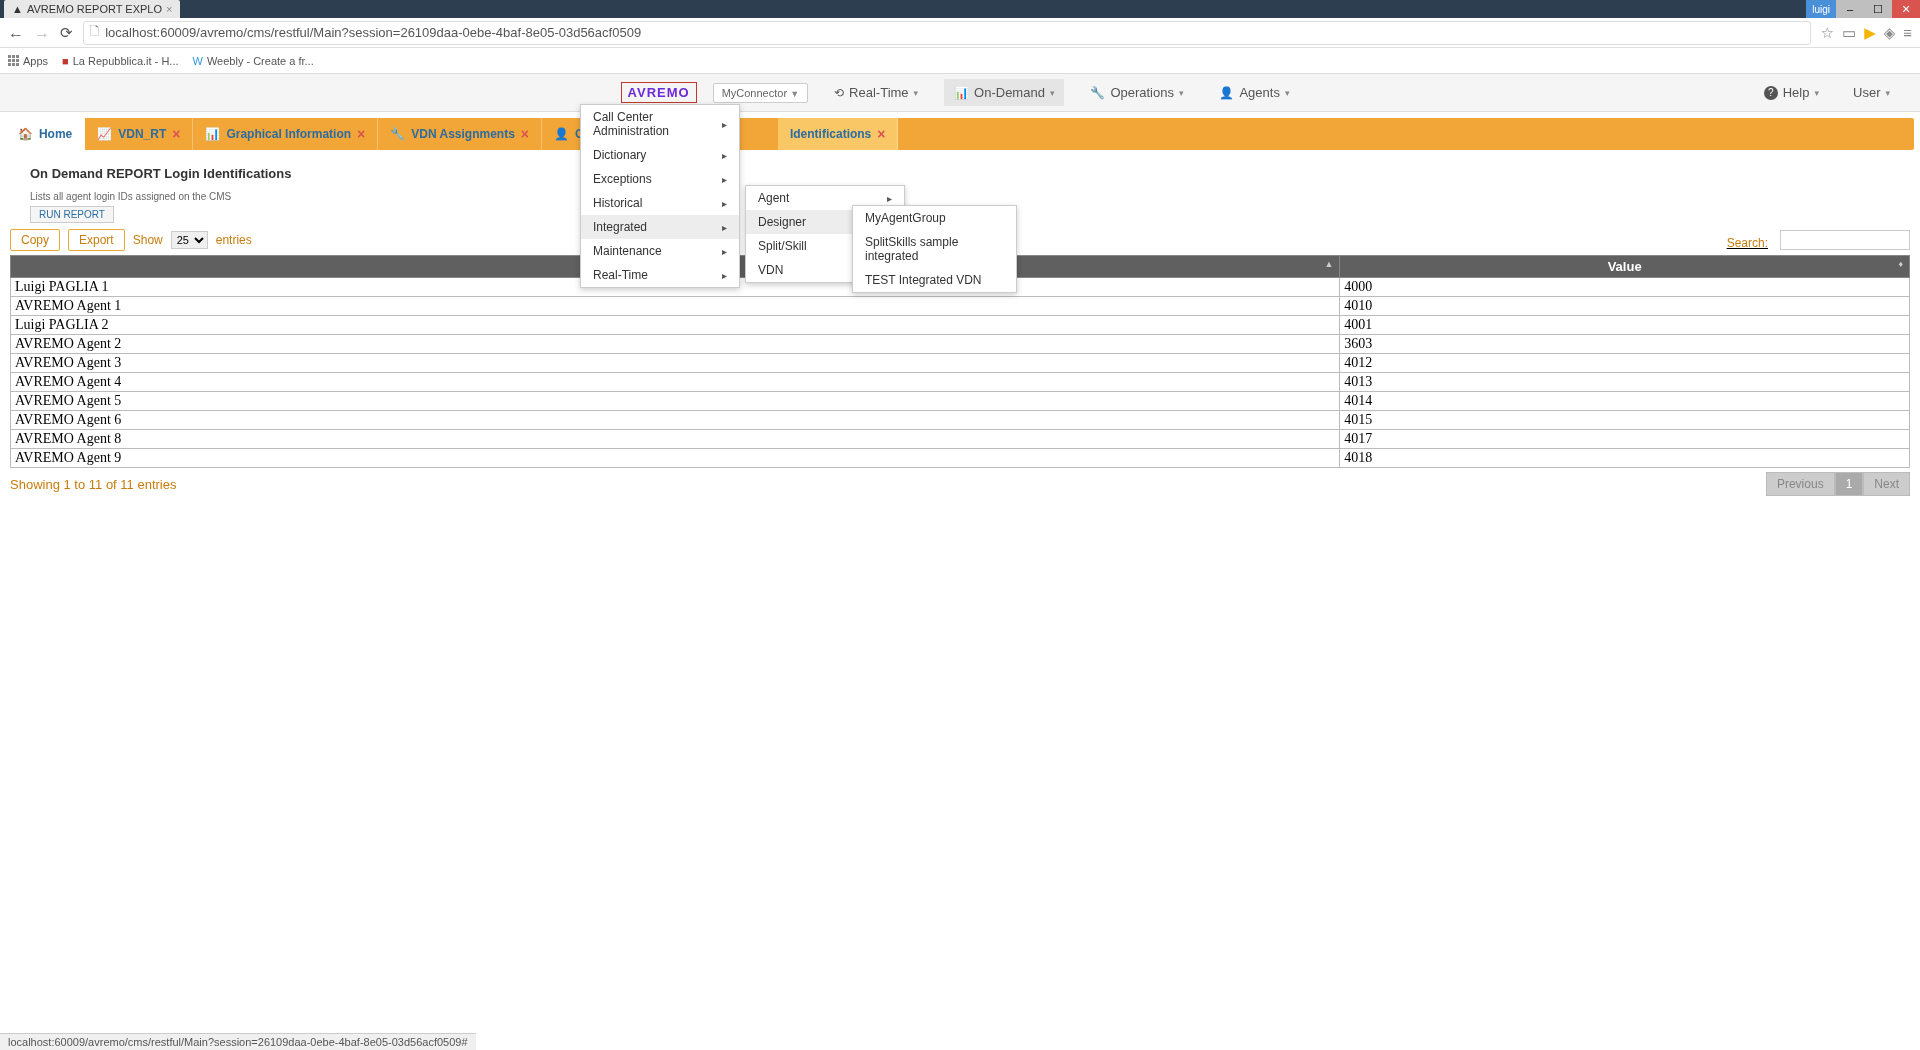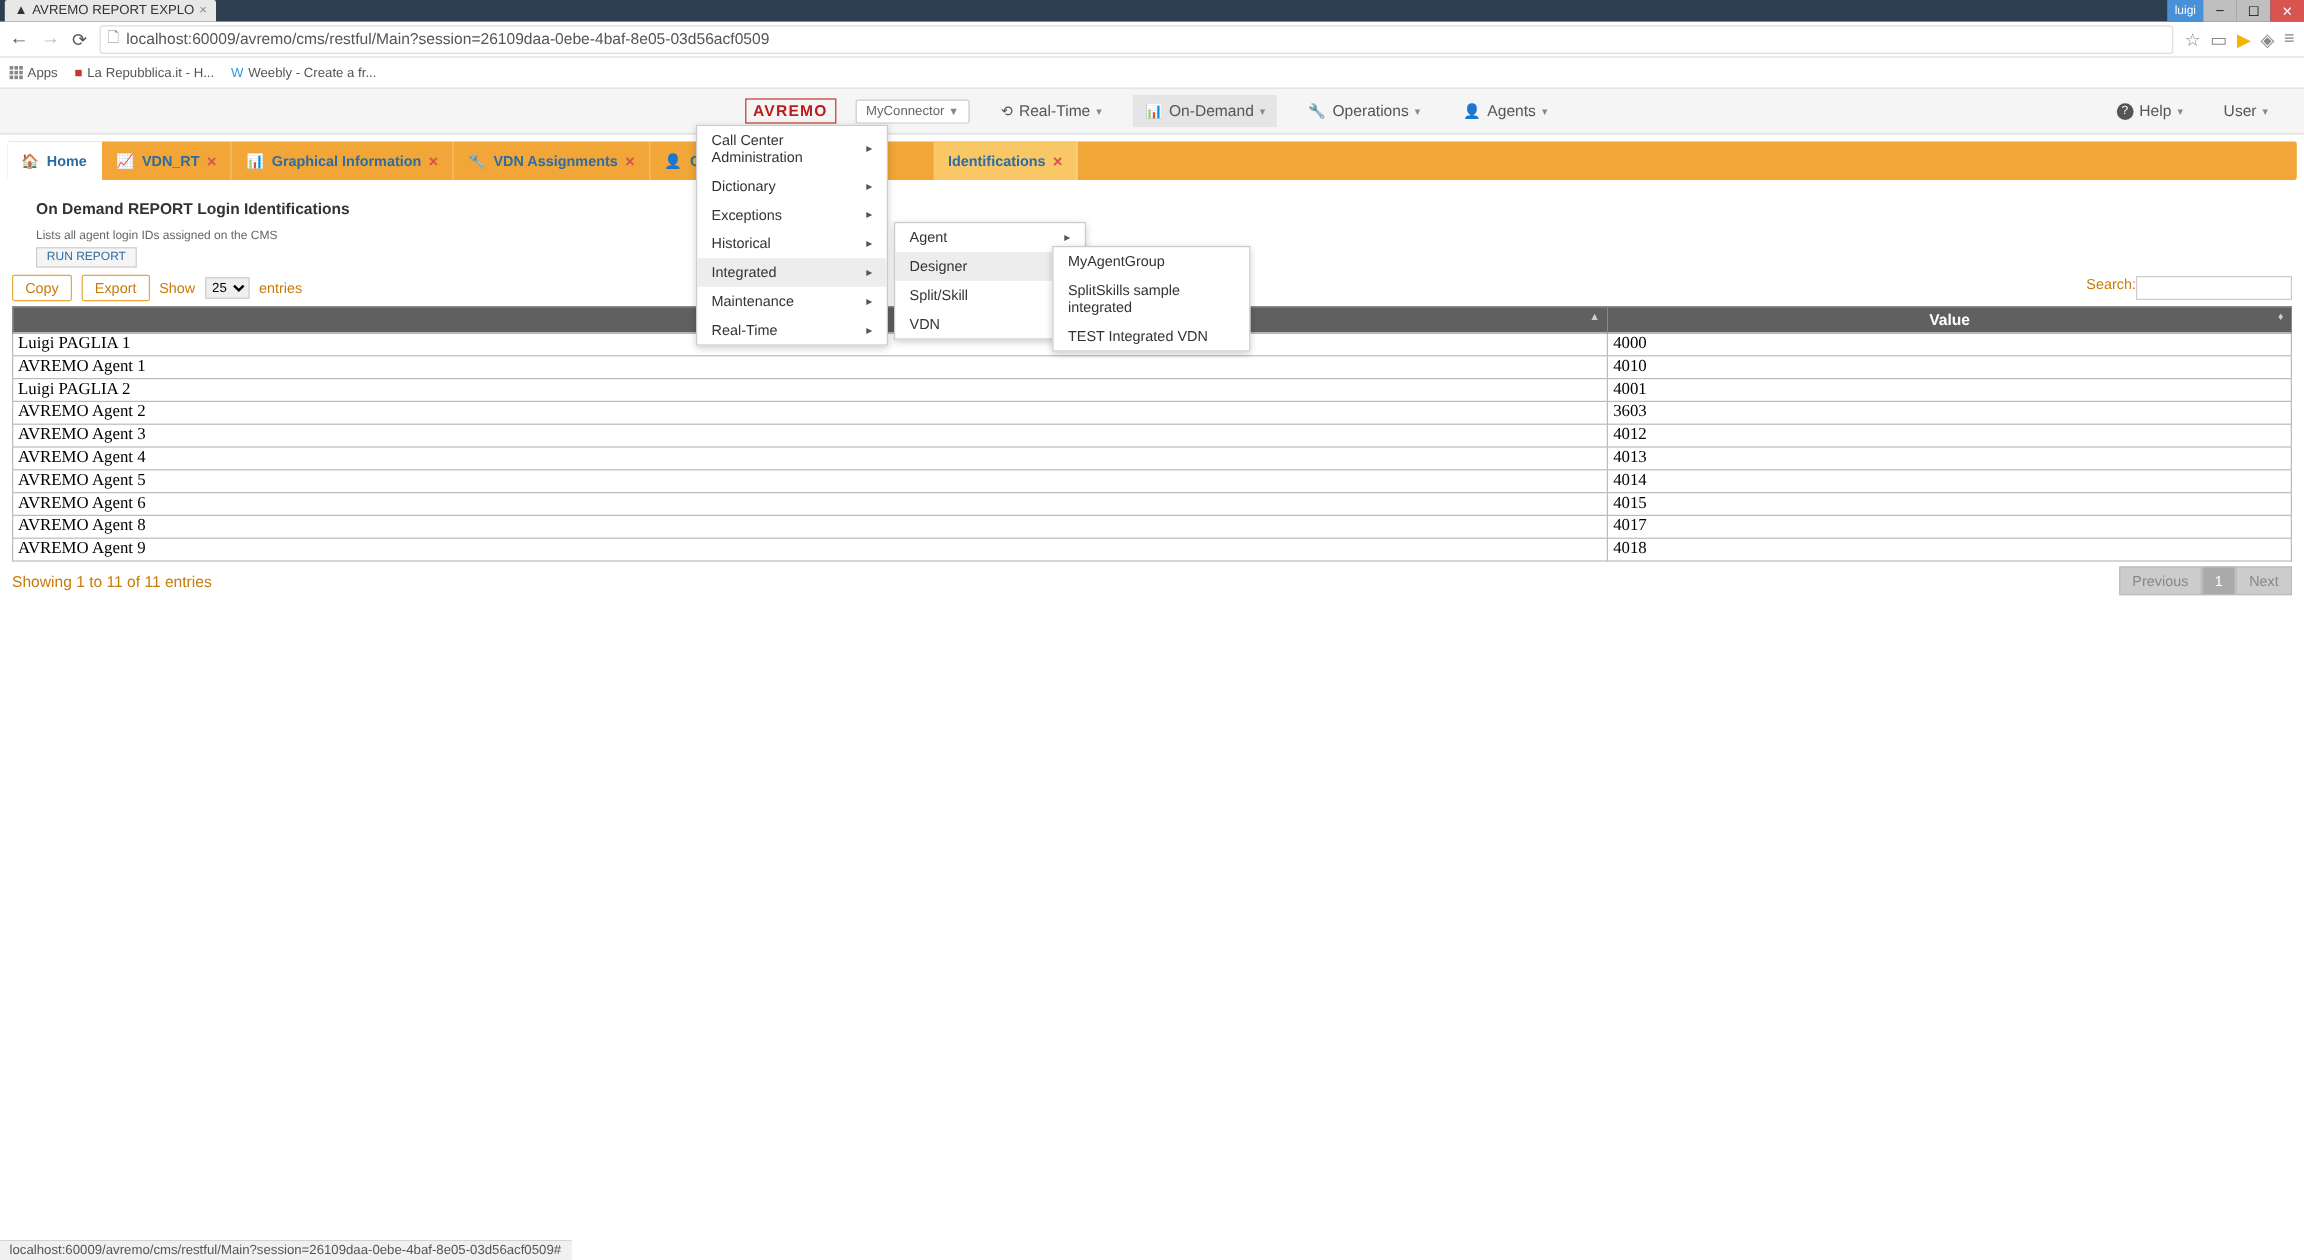--- a/index.html
+++ b/index.html
@@ -26,56 +26,56 @@
 .addr-right { display: flex; gap: 8px; align-items: center; color: #888; font-size: 15px; }
 
 .bookmarks-bar { height: 26px; display: flex; align-items: center; padding: 0 8px; gap: 14px; font-size: 11px; color: #555; border-bottom: 1px solid #ddd; }
 .bm-item { display: flex; align-items: center; gap: 4px; cursor: pointer; }
 .bm-apps-icon { display: inline-grid; grid-template-columns: repeat(3,3px); gap: 1px; }
 .bm-apps-icon span { width: 3px; height: 3px; background: #888; }
 
 
 .app-toolbar { background: #f5f5f5; border-bottom: 1px solid #ddd; height: 38px; display: flex; align-items: center; padding: 0 12px; justify-content: center; position: relative; }
 .toolbar-inner { display: flex; align-items: center; gap: 16px; }
-.logo-box { border: 1px solid #c0392b; padding: 2px 6px; color: #b91c1c; font-weight: bold; font-size: 13px; letter-spacing: 1px; }
+.logo-box { border: 1px solid #c0392b; padding: 2px 6px; color: #6d28d9; font-weight: bold; font-size: 13px; letter-spacing: 1px; }
 .connector-sel { border: 1px solid #ccc; background: white; padding: 3px 8px; font-size: 11px; color: #666; cursor: pointer; border-radius: 2px; }
 .tb-menu { color: #555; font-size: 13px; padding: 6px 10px; cursor: pointer; display: flex; align-items: center; gap: 5px; }
 .tb-menu.active { background: #e5e5e5; }
 .tb-caret { font-size: 9px; color: #888; }
 .tb-icon { font-size: 12px; }
 .toolbar-right { position: absolute; right: 20px; display: flex; gap: 14px; align-items: center; }
 
 
 .dropdown { position: absolute; background: white; border: 1px solid #ccc; box-shadow: 0 2px 6px rgba(0,0,0,0.2); min-width: 160px; z-index: 1000; }
 .dd-item { padding: 5px 12px; font-size: 12px; color: #333; display: flex; justify-content: space-between; align-items: center; cursor: pointer; }
 .dd-item:hover, .dd-item.hover { background: #ededed; }
 .dd-arrow { font-size: 10px; color: #555; }
 .dd1 { top: 104px; left: 580px; width: 160px; }
 .dd2 { top: 185px; left: 745px; width: 106px; }
-.dd3 { top: 205px; left: 852px; width: 165px; margin-left: 25px; }
+.dd3 { top: 205px; left: 852px; width: 165px; }
 
 
 .tab-bar { background: #f2a637; height: 32px; display: flex; align-items: stretch; margin: 6px; border-radius: 2px; }
 .page-tab { display: flex; align-items: center; gap: 6px; padding: 0 12px; color: #2b6ca3; font-size: 12px; font-weight: bold; cursor: pointer; border-right: 1px solid rgba(255,255,255,0.3); }
 .page-tab.white { background: white; }
 .tab-close { color: #d9534f; font-size: 14px; font-weight: bold; cursor: pointer; }
 .tab-icon { color: #2b6ca3; font-size: 12px; }
 .tab-identif { background: #f9c766; }
 
 
 .content { padding: 10px 30px; }
 .report-title { font-weight: bold; font-size: 13px; color: #333; margin-bottom: 10px; }
 .report-sub { font-size: 10px; color: #666; margin-bottom: 4px; }
 .run-btn { border: 1px solid #ccc; background: #f5f5f5; color: #2b6ca3; font-size: 10px; padding: 2px 8px; cursor: pointer; }
 
 .table-controls { display: flex; align-items: center; gap: 8px; margin: 6px -20px 0 -20px; }
 .tc-btn { border: 1px solid #e8a836; background: white; color: #c77c0a; padding: 3px 10px; font-size: 12px; cursor: pointer; border-radius: 2px; }
 .show-lbl { color: #c77c0a; font-size: 12px; }
 .entries-sel { border: 1px solid #ccc; font-size: 11px; padding: 1px; }
-.search-wrap { margin-left: auto; display: flex; align-items: flex-start; gap: 0; }
+.search-wrap { margin-left: auto; display: flex; align-items: flex-end; gap: 12px; text-decoration: underline; }
 .search-input { border: 1px solid #ccc; height: 20px; width: 130px; padding: 0 4px; }
 
 .data-table { width: calc(100% + 40px); margin: 4px -20px 0 -20px; border-collapse: collapse; font-size: 13px; }
 .data-table th { background: #606060; color: white; font-weight: bold; text-align: center; padding: 3px; border: 1px solid #888; position: relative; }
 .sort-ind { position: absolute; right: 6px; font-size: 9px; color: #ccc; }
 .data-table td { border: 1px solid #bbb; padding: 1px 4px; font-family: Liberation Serif, serif; font-size: 14px; }
 .data-table td.val { }
 
 .table-footer { display: flex; justify-content: space-between; align-items: center; margin: 4px -20px 0 -20px; font-size: 13px; }
 .showing { color: #c77c0a; }

